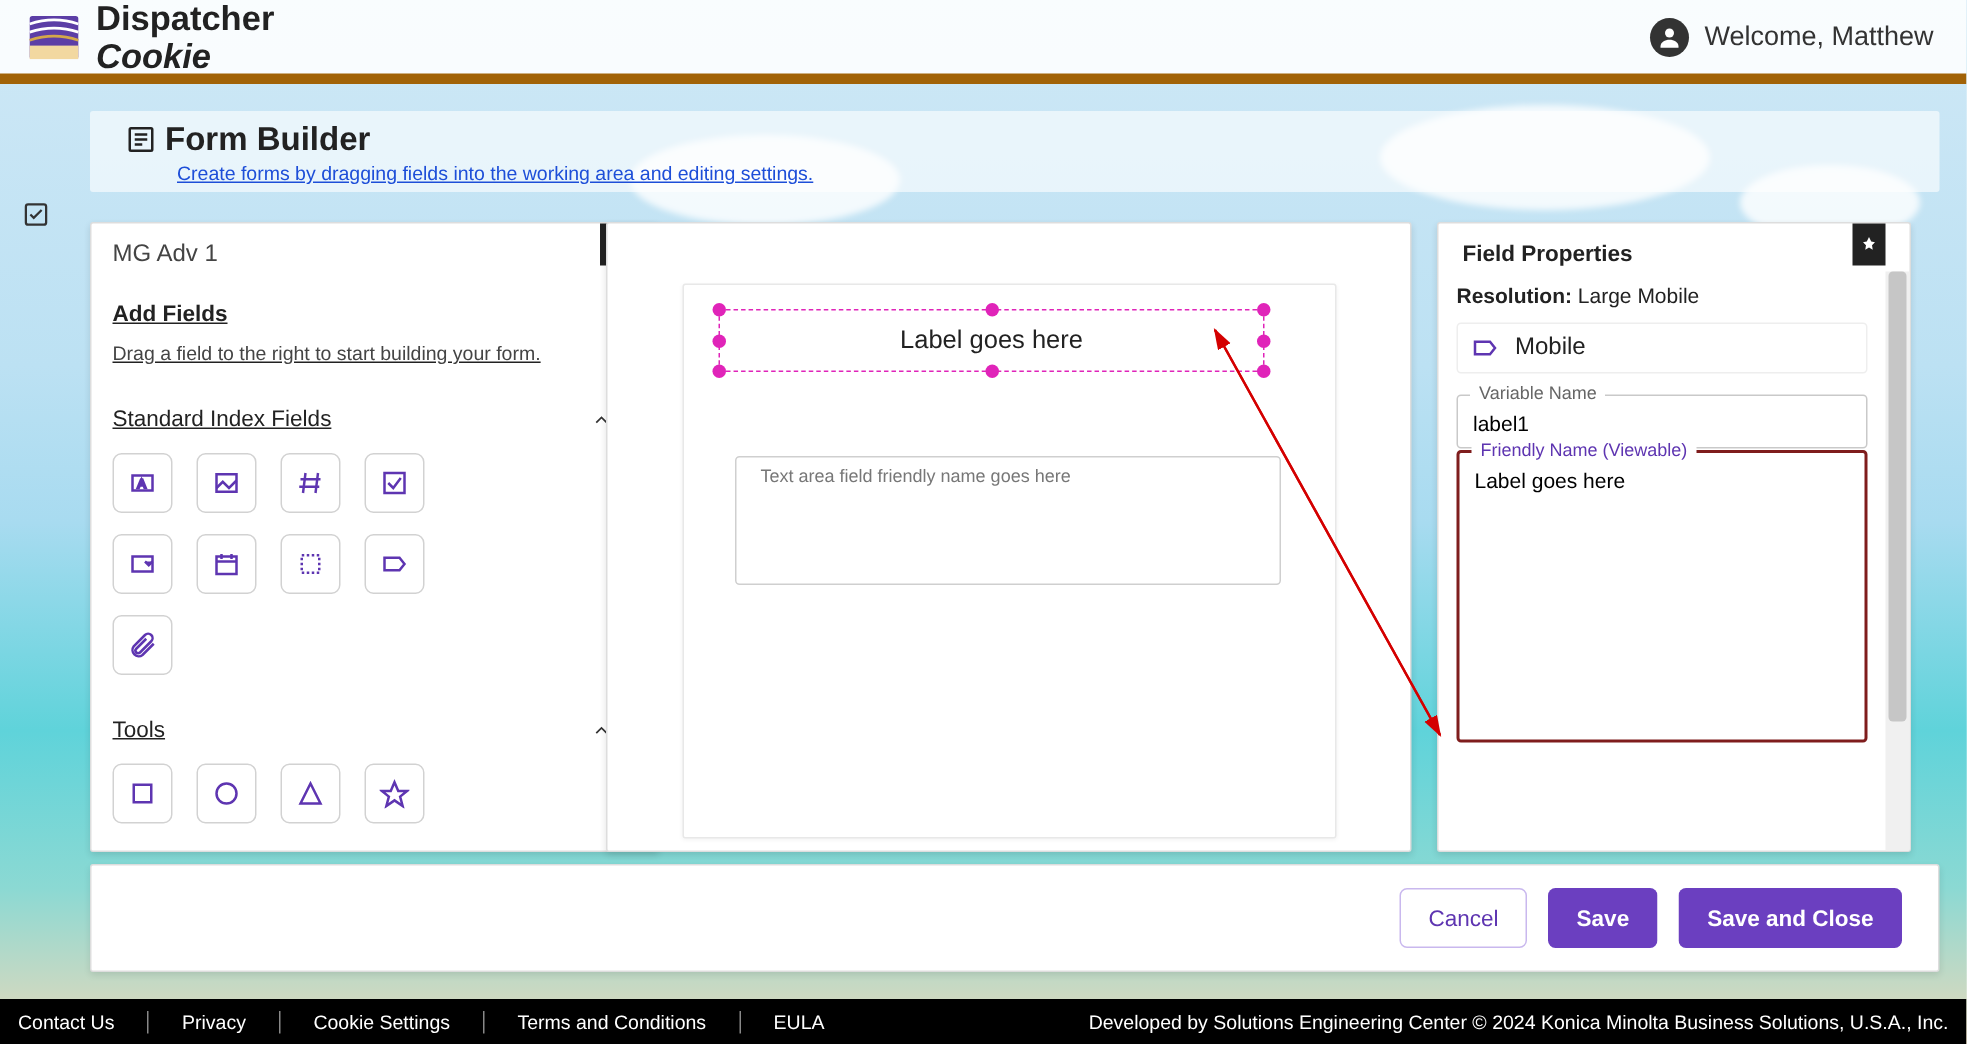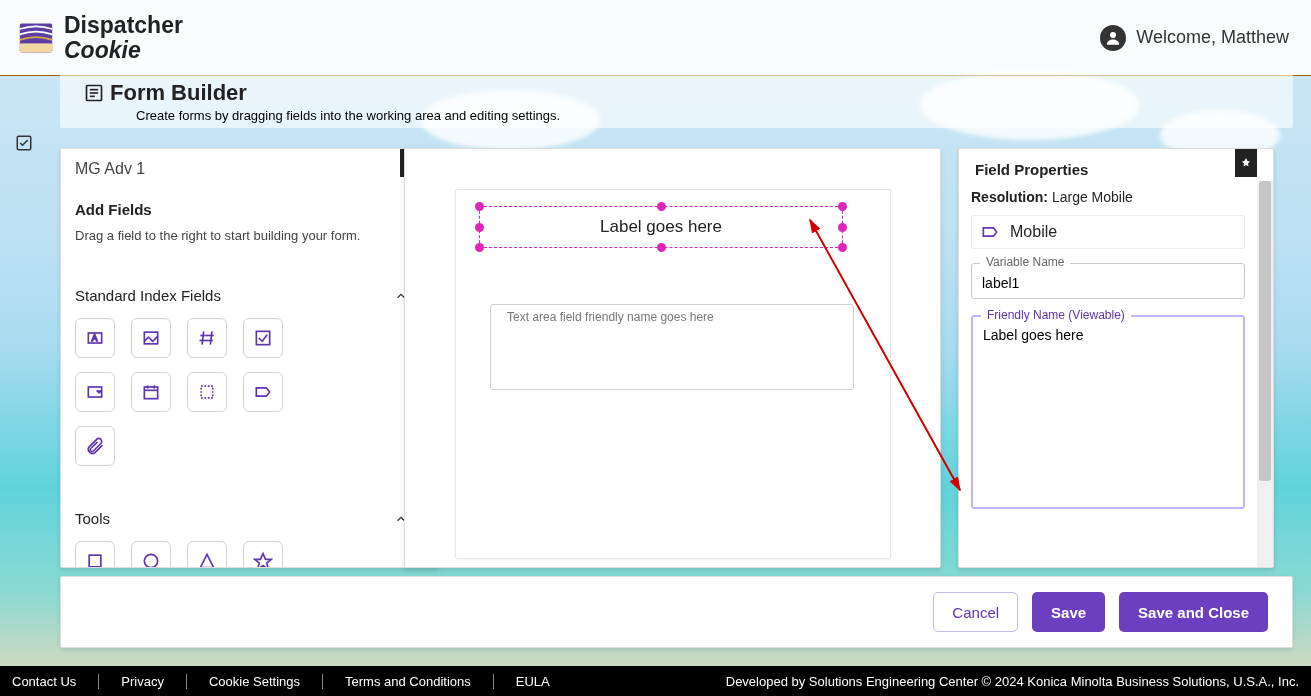--- a/index.html
+++ b/index.html
@@ -8,43 +8,43 @@
     font-family: "Segoe UI", Arial, sans-serif;
     color: #222;
     background:
       linear-gradient(to bottom, #cfe8f6 0%, #bce1f3 35%, #a8dbf0 50%, #5fd3da 70%, #8bd9d3 85%, #e9d9ba 100%);
     position: relative;
   }
 
   
   .top-header {
     position: absolute;
-    left: 0; top: 0; right: 0; height: 76px;
+    left: 0; top: 0; right: 0; height: 56px;
     background: rgba(255,255,255,0.88);
-    border-bottom: 1px solid #a16207;
+    border-bottom: 7px solid #a16207;
     display: flex; align-items: center;
     padding: 0 22px 0 18px;
   }
   .logo-block { display: flex; align-items: center; gap: 10px; }
   .logo-svg { width: 36px; height: 36px; }
   .brand { font-size: 23px; font-weight: 700; color: #222; line-height: 1.05; }
   .welcome { margin-left: auto; display: flex; align-items: center; gap: 10px; color: #333; font-size: 18px;}
   .avatar { width: 26px; height: 26px; border-radius: 50%; background: #333; display:flex; align-items:center; justify-content:center; }
   .avatar svg { width: 18px; height: 18px; }
 
   
   .page-title-bar {
     position: absolute;
     left: 60px; right: 18px; top: 74px; height: 54px;
     background: rgba(255,255,255,0.6);
     border-radius: 2px;
     padding: 6px 14px 4px 24px;
   }
   .page-title-bar .title-row { display: flex; align-items: center; gap: 6px; font-size: 22px; font-weight: 600; }
-  .page-title-bar .subtitle { font-size: 13px; color: #000000; margin: 2px 0 0 52px; }
+  .page-title-bar .subtitle { font-size: 13px; color: #1d4ed8; margin: 2px 0 0 34px; text-decoration: underline; }
 
   
   .left-rail {
     position: absolute;
     left: 10px; top: 128px; width: 28px; height: 30px;
     display: flex; align-items: center; justify-content: center;
     color: #444;
   }
 
   
@@ -68,26 +68,26 @@
     background: #222; color: #fff; display:flex; align-items:center; justify-content:center;
   }
 
   
   .panel.left { left: 60px; top: 148px; width: 379px; height: 420px; }
   .panel.left .panel-header {
     padding: 10px 14px; font-size: 16px; color: #444;
     display: flex; align-items: center; justify-content: space-between;
   }
   .panel.left .edit-icon { color: #6a3fbd; }
-  .panel.left .body { padding: 0 14px 14px 14px; position: absolute; left:0; right: 16px; top: 40px; bottom:0; overflow:hidden; }
+  .panel.left .body { padding: 0 14px 14px 14px; position: absolute; left:0; right: 16px; top: 40px; bottom:0; overflow:hidden;text-decoration:underline; }
   .panel.left .body .h1 { font-weight: 600; font-size: 15px; margin-top: 12px; }
   .panel.left .body .hint { font-size: 13px; color: #444; margin-top: 10px; }
   .panel.left .section-hdr {
     display: flex; align-items: center; justify-content: space-between;
-    font-size: 15px; font-weight: 500; margin-top: 44px;
+    font-size: 15px; font-weight: 500; margin-top: 28px;
   }
   .tool-row { display: flex; gap: 16px; margin-top: 14px; }
   .tile {
     width: 40px; height: 40px; border: 1px solid #d2d2d2; border-radius: 6px;
     display: flex; align-items: center; justify-content: center;
     color: #5e35b1;
     background: #fff;
   }
   .tile svg { width: 20px; height: 20px; }
 
@@ -122,23 +122,23 @@
   .panel.right .panel-header {
     padding: 12px 16px 4px 16px; font-weight: 700; font-size: 15px;
   }
   .panel.right .body { position:absolute; left:0; right:16px; top:40px; bottom:0; padding: 0 12px 10px 12px; }
   .panel.right .res-line { font-size: 14px; margin-bottom: 10px; }
   .panel.right .res-line b { font-weight: 700; }
   .type-row { display:flex; align-items:center; gap:10px; border:1px solid #eee; padding: 6px 8px; border-radius:3px; margin-bottom: 14px; }
   .type-row svg { color:#5e35b1; }
   .fieldset {
     position: relative; border: 1px solid #c9c9c9; border-radius: 3px;
-    padding: 10px 10px 6px 10px; margin-bottom: 16px;
-  }
-  .fieldset.active { border: 2px solid #c4b5fd; }
+    padding: 10px 10px 6px 10px; margin-bottom: 1px;
+  }
+  .fieldset.active { border: 2px solid #7f1d1d; }
   .fieldset .legend {
     position: absolute; left: 8px; top: -9px; background: #fff; padding: 0 6px;
     font-size: 12px; color: #666;
   }
   .fieldset.active .legend { color: #5e35b1; }
   .fieldset input.text, .fieldset textarea.text {
     border: none; outline: none; width: 100%; font-size: 14px; font-family: inherit;
     resize: none; background: transparent;
   }
   .fieldset textarea.text { height: 170px; }

